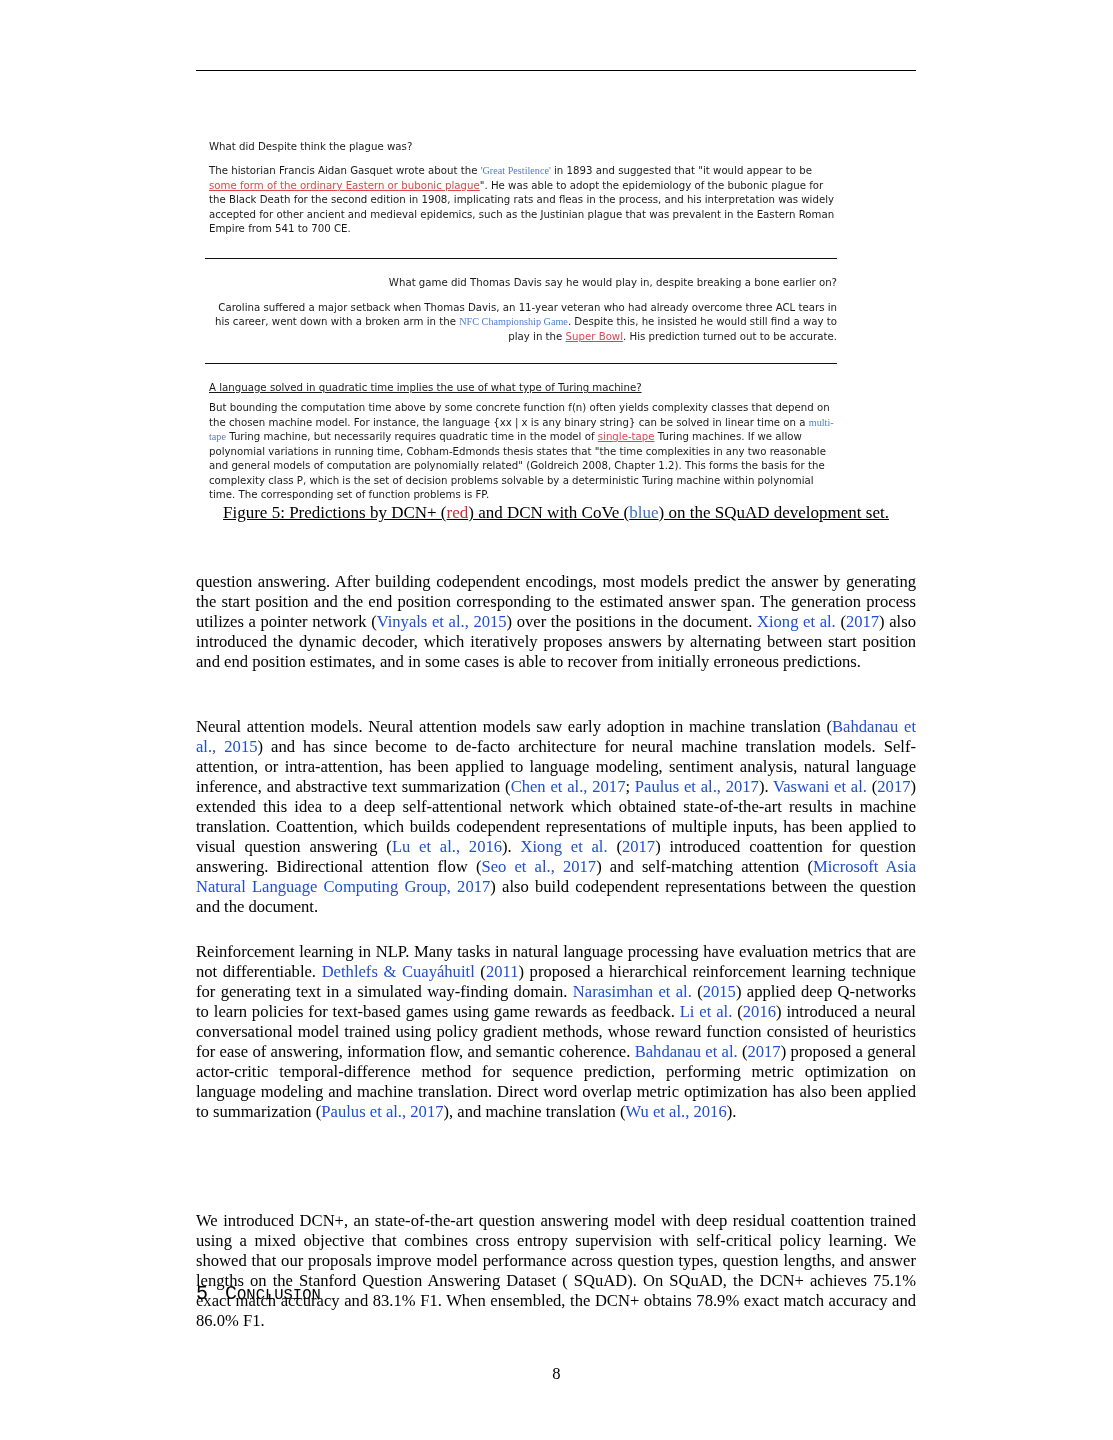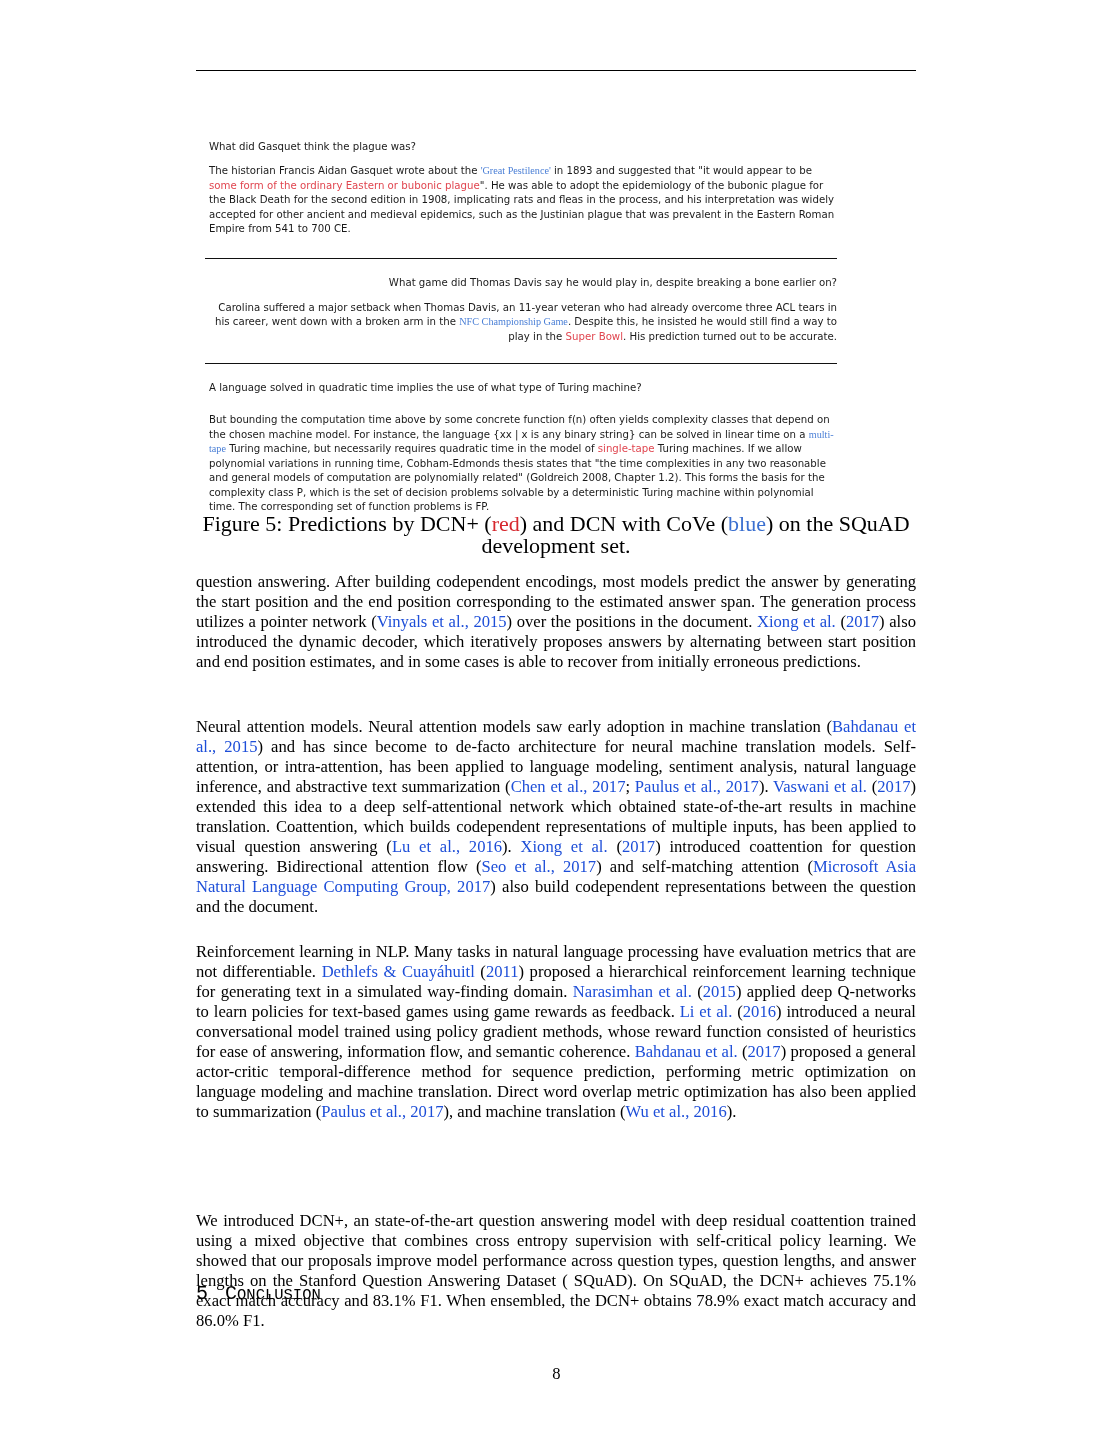--- a/index.html
+++ b/index.html
@@ -4,51 +4,51 @@
 <style>
   html, body { margin: 0; padding: 0; background: #ffffff; }
   body { width: 1113px; height: 1440px; position: relative; overflow: hidden; color: #000; }
   .top-rule { position: absolute; left: 196px; top: 70px; width: 720px; height: 0; border-top: 1.3px solid #000; }
   .figure { position: absolute; left: 205px; top: 140px; width: 632px; font-family: "DejaVu Sans", sans-serif; font-size: 10.2px; line-height: 14.4px; color: #1a1a1a; }
   .fig-block { padding-left: 4px; }
   .fig-q { margin: 0 0 10px 0; }
   .fig-p { margin: 0; }
   .fig-sep { border-top: 1.2px solid #111; margin: 0; }
   .blue { color: #4a7fd6; font-family: Liberation Serif, serif; }
-  .red { color: #e0454f; }
+  .red { color: #e0454f; text-decoration: underline; }
   .cap-red { color: #d6282e; }
   .cap-blue { color: #3a6fd0; }
-  .caption { position: absolute; left: 196px; top: 513px; width: 720px; text-align: center; font-family: "Liberation Serif", serif; font-size: 22px; line-height: 22px; }
+  .caption { position: absolute; left: 196px; top: 502px; width: 720px; text-align: center; font-family: "Liberation Serif", serif; font-size: 17px; line-height: 22px; text-decoration: underline; }
   .body-text { position: absolute; left: 196px; width: 720px; font-family: "Liberation Serif", serif; font-size: 16.6px; line-height: 20px; text-align: justify; hyphens: auto; }
   .cite { color: #1d4ed8; }
   b { font-weight: normal; }
   .section-title { position: absolute; left: 196px; top: 1238px; font-family: Liberation Mono, monospace; font-size: 20px; line-height: 24px; margin-top: 44px; }
   .section-title .num { margin-right: 17px; }
   .sc-big { font-size: 20px; }
   .sc-small { font-size: 15.5px; }
   .page-num { position: absolute; left: 0; width: 1113px; top: 1364px; text-align: center; font-family: "Liberation Serif", serif; font-size: 16.6px; }
 </style>
 </head>
 <body>
 
 <div class="top-rule"></div>
 
 <div class="figure">
   <div class="fig-block">
-    <p class="fig-q">What did Gasquet think the plague was?</p>
+    <p class="fig-q">What did Despite think the plague was?</p>
     <p class="fig-p"><span>The historian Francis Aidan Gasquet wrote about the </span><span class="blue">'Great Pestilence'</span><span> in 1893 and suggested that "it would appear to be </span><span class="red">some form of the ordinary Eastern or bubonic plague</span><span>". He was able to adopt the epidemiology of the bubonic plague for the Black Death for the second edition in 1908, implicating rats and fleas in the process, and his interpretation was widely accepted for other ancient and medieval epidemics, such as the Justinian plague that was prevalent in the Eastern Roman Empire from 541 to 700 CE.</span></p>
   </div>
   <div class="fig-sep" style="margin-top:22px;"></div>
   <div class="fig-block" style="margin-top:17px;text-align:right;">
     <p class="fig-q">What game did Thomas Davis say he would play in, despite breaking a bone earlier on?</p>
     <p class="fig-p"><span>Carolina suffered a major setback when Thomas Davis, an 11-year veteran who had already overcome three ACL tears in his career, went down with a broken arm in the </span><span class="blue">NFC Championship Game</span><span>. Despite this, he insisted he would still find a way to play in the </span><span class="red">Super Bowl</span><span>. His prediction turned out to be accurate.</span></p>
   </div>
   <div class="fig-sep" style="margin-top:19px;"></div>
   <div class="fig-block" style="margin-top:17px;">
-    <p class="fig-q" style="margin-bottom:18px;">A language solved in quadratic time implies the use of what type of Turing machine?</p>
+    <p class="fig-q" style="margin-bottom:6px;text-decoration:underline;">A language solved in quadratic time implies the use of what type of Turing machine?</p>
     <p class="fig-p"><span>But bounding the computation time above by some concrete function f(n) often yields complexity classes that depend on the chosen machine model. For instance, the language {xx | x is any binary string} can be solved in linear time on a </span><span class="blue">multi-tape</span><span> Turing machine, but necessarily requires quadratic time in the model of </span><span class="red">single-tape</span><span> Turing machines. If we allow polynomial variations in running time, Cobham-Edmonds thesis states that "the time complexities in any two reasonable and general models of computation are polynomially related" (Goldreich 2008, Chapter 1.2). This forms the basis for the complexity class P, which is the set of decision problems solvable by a deterministic Turing machine within polynomial time. The corresponding set of function problems is FP.</span></p>
   </div>
 </div>
 
 <div class="caption"><span>Figure 5: Predictions by DCN+ (</span><span class="cap-red">red</span><span>) and DCN with CoVe (</span><span class="cap-blue">blue</span><span>) on the SQuAD development set.</span></div>
 
 <p class="body-text" style="top:572px; margin:0;"><span>question answering.  After building codependent encodings, most models predict the answer by generating the start position and the end position corresponding to the estimated answer span. The generation process utilizes a pointer network (</span><span class="cite">Vinyals et al., 2015</span><span>) over the positions in the document. </span><span class="cite">Xiong et al.</span><span> (</span><span class="cite">2017</span><span>) also introduced the dynamic decoder, which iteratively proposes answers by alternating between start position and end position estimates, and in some cases is able to recover from initially erroneous predictions.</span></p>
 
 <p class="body-text" style="top:717px; margin:0;"><b>Neural attention models.</b><span>  Neural attention models saw early adoption in machine translation (</span><span class="cite">Bahdanau et al., 2015</span><span>) and has since become to de-facto architecture for neural machine translation models.  Self-attention, or intra-attention, has been applied to language modeling, sentiment analysis, natural language inference, and abstractive text summarization (</span><span class="cite">Chen et al., 2017</span><span>; </span><span class="cite">Paulus et al., 2017</span><span>).  </span><span class="cite">Vaswani et al.</span><span> (</span><span class="cite">2017</span><span>) extended this idea to a deep self-attentional network which obtained state-of-the-art results in machine translation.  Coattention, which builds codependent representations of multiple inputs, has been applied to visual question answering (</span><span class="cite">Lu et al., 2016</span><span>).  </span><span class="cite">Xiong et al.</span><span> (</span><span class="cite">2017</span><span>) introduced coattention for question answering.  Bidirectional attention flow (</span><span class="cite">Seo et al., 2017</span><span>) and self-matching attention (</span><span class="cite">Microsoft Asia Natural Language Computing Group, 2017</span><span>) also build codependent representations between the question and the document.</span></p>
 

